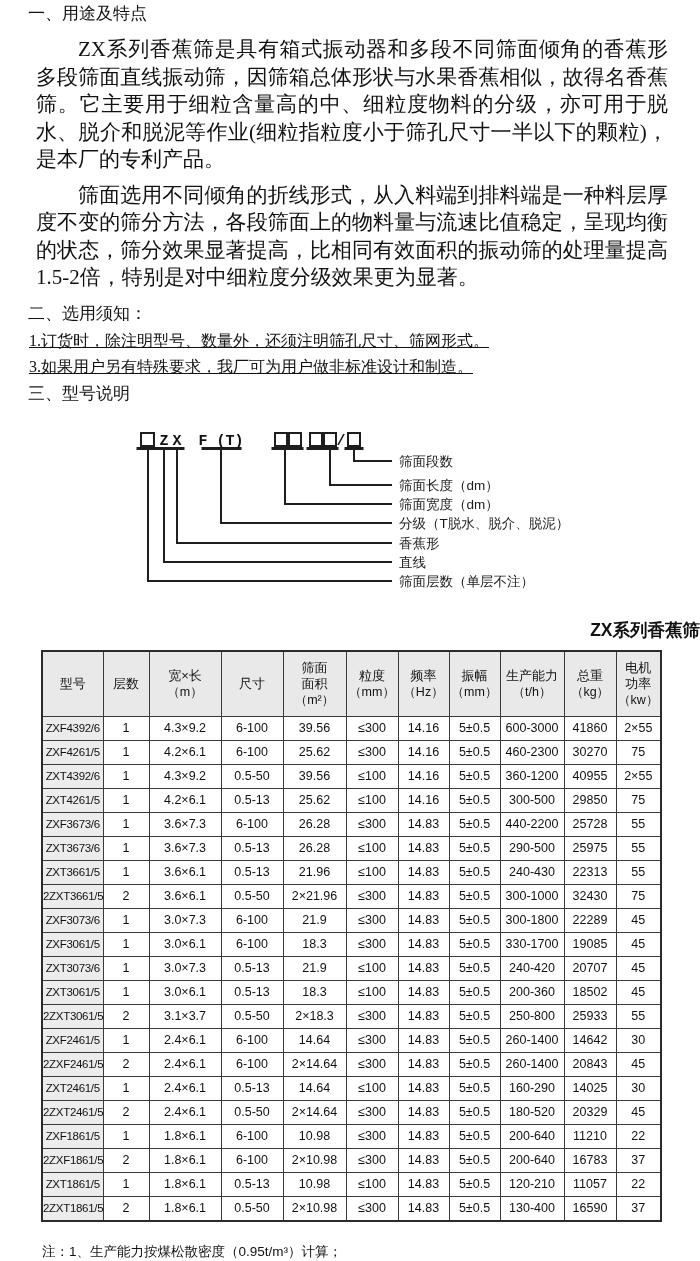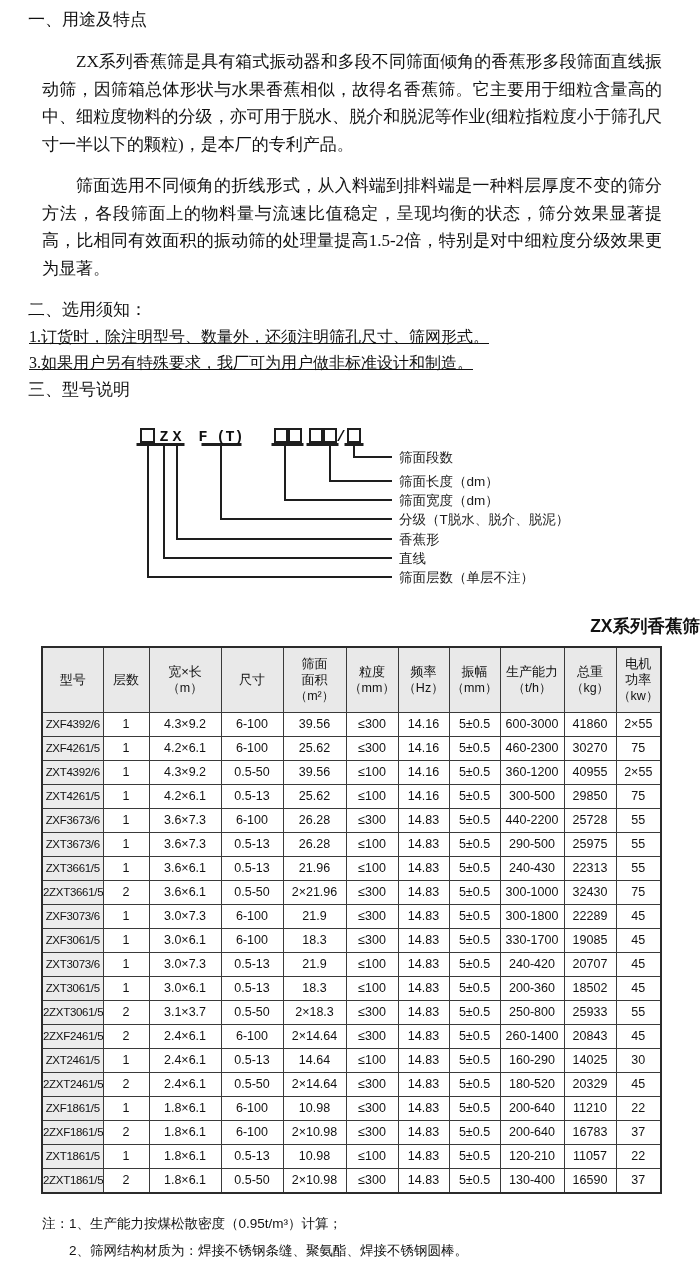--- a/index.html
+++ b/index.html
@@ -14,21 +14,21 @@
     width:700px;height:1261px;overflow:hidden;background:#ffffff;
     color:var(--ink);
     font-family:"Liberation Serif","DejaVu Serif",serif;
   }
   .doc{width:700px;}
   .text-block{padding:0 24px 0 28px;}
   .sec-heading{
     font-size:17px;line-height:28px;font-weight:500;
   }
   .para{
-    font-size:17px;line-height:27.5px;text-align:justify;text-indent:2em;margin:14px;
+    font-size:21px;line-height:27.5px;text-align:justify;text-indent:2em;margin:8px;
   }
   .notice-list{margin:0;padding:0 8px 0 29px;list-style:none;text-decoration:underline;}
   .notice-list li{font-size:16px;line-height:26px;}
   .diagram-wrap{margin:10px 0 0 128px;}
   .diagram-wrap svg{display:block;}
   .code-letter{
     font-family:"Liberation Mono","DejaVu Sans Mono",monospace;
     font-weight:bold;font-size:15px;fill:var(--ink);
   }
   .diag-label{
@@ -61,21 +61,21 @@
     font-family:"Liberation Sans","DejaVu Sans",sans-serif;
     font-size:13.5px;line-height:27px;
   }
   .notes .line2{margin-left:2em;}
 </style>
 </head>
 <body>
 
 <div class="doc">
 
-  <div class="text-block" style="padding-top:6px;">
+  <div class="text-block" style="">
     <div class="sec-heading">一、用途及特点</div>
     <p class="para">ZX系列香蕉筛是具有箱式振动器和多段不同筛面倾角的香蕉形多段筛面直线振动筛，因筛箱总体形状与水果香蕉相似，故得名香蕉筛。它主要用于细粒含量高的中、细粒度物料的分级，亦可用于脱水、脱介和脱泥等作业(细粒指粒度小于筛孔尺寸一半以下的颗粒)，是本厂的专利产品。</p>
     <p class="para">筛面选用不同倾角的折线形式，从入料端到排料端是一种料层厚度不变的筛分方法，各段筛面上的物料量与流速比值稳定，呈现均衡的状态，筛分效果显著提高，比相同有效面积的振动筛的处理量提高1.5-2倍，特别是对中细粒度分级效果更为显著。</p>
   </div>
 
   <div class="text-block">
     <div class="sec-heading">二、选用须知：</div>
   </div>
   <ul class="notice-list">
     <li>1.订货时，除注明型号、数量外，还须注明筛孔尺寸、筛网形式。</li>
@@ -360,20 +360,33 @@
           <td>0.5-50</td>
           <td>2×18.3</td>
           <td>≤300</td>
           <td>14.83</td>
           <td>5±0.5</td>
           <td>250-800</td>
           <td>25933</td>
           <td>55</td>
         </tr>
         <tr>
+          <td class="model">ZXF2461/5</td>
+          <td>1</td>
+          <td>2.4×6.1</td>
+          <td>6-100</td>
+          <td>14.64</td>
+          <td>≤300</td>
+          <td>14.83</td>
+          <td>5±0.5</td>
+          <td>260-1400</td>
+          <td>14642</td>
+          <td>30</td>
+        </tr>
+        <tr>
           <td class="model">2ZXF2461/5</td>
           <td>2</td>
           <td>2.4×6.1</td>
           <td>6-100</td>
           <td>2×14.64</td>
           <td>≤300</td>
           <td>14.83</td>
           <td>5±0.5</td>
           <td>260-1400</td>
           <td>20843</td>

